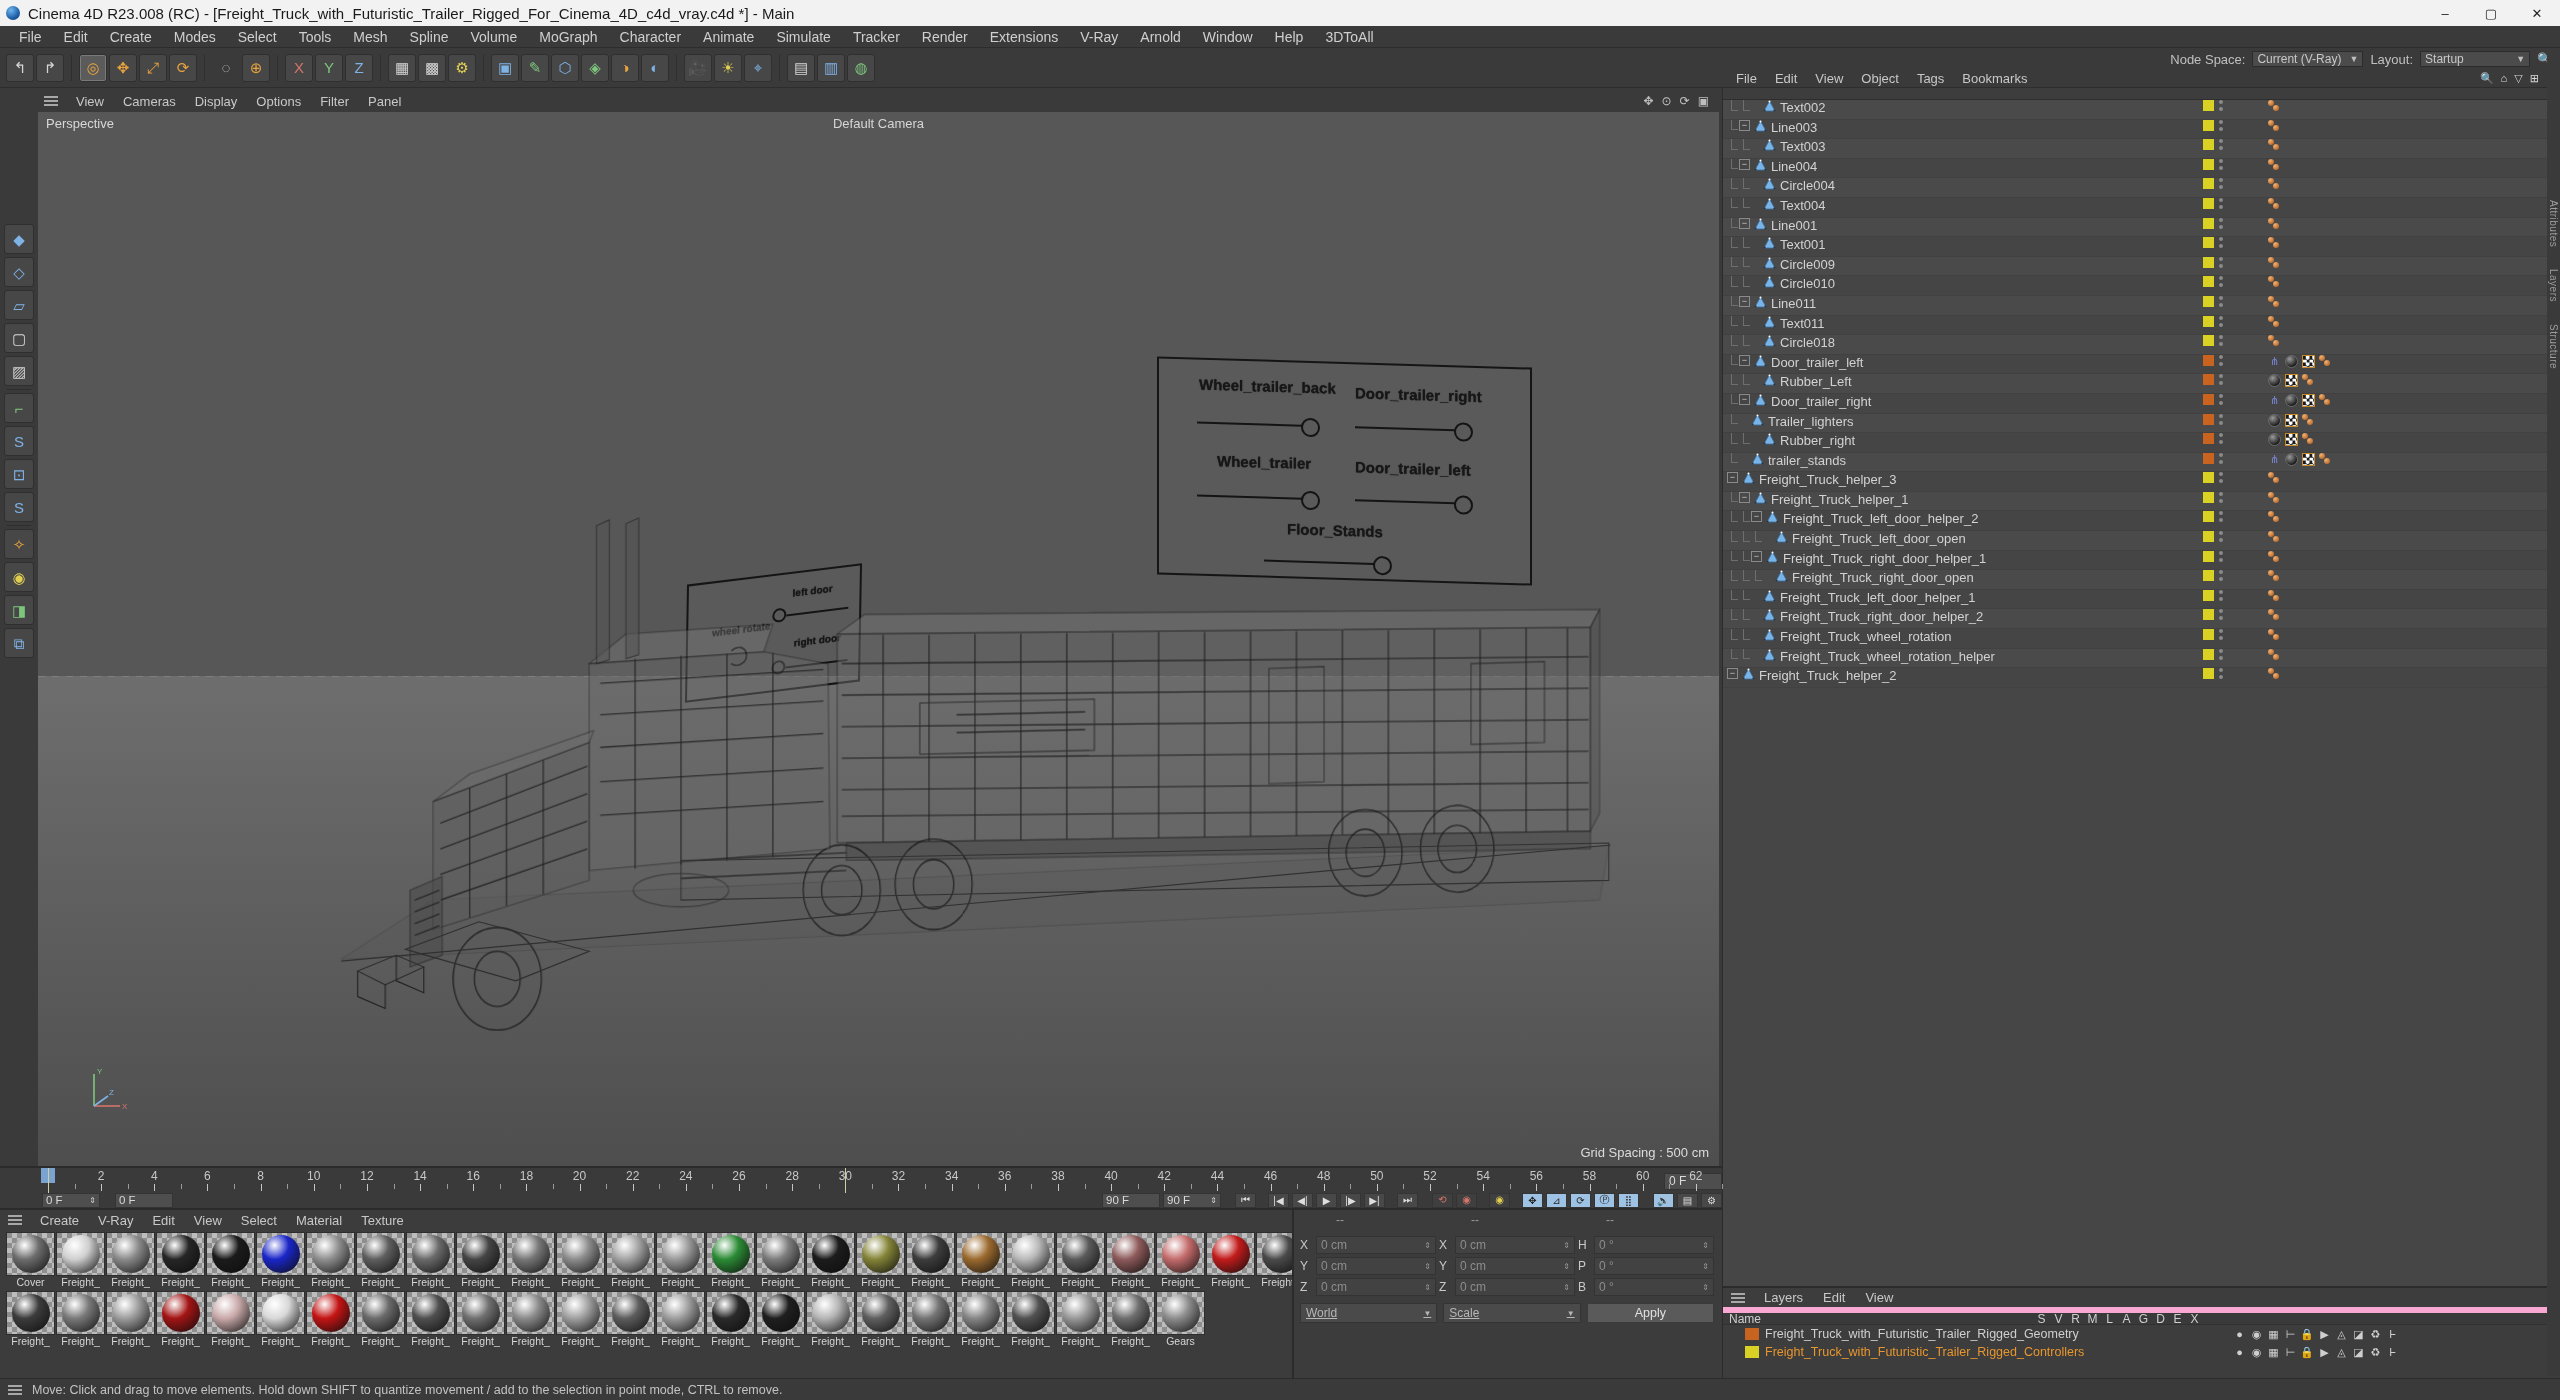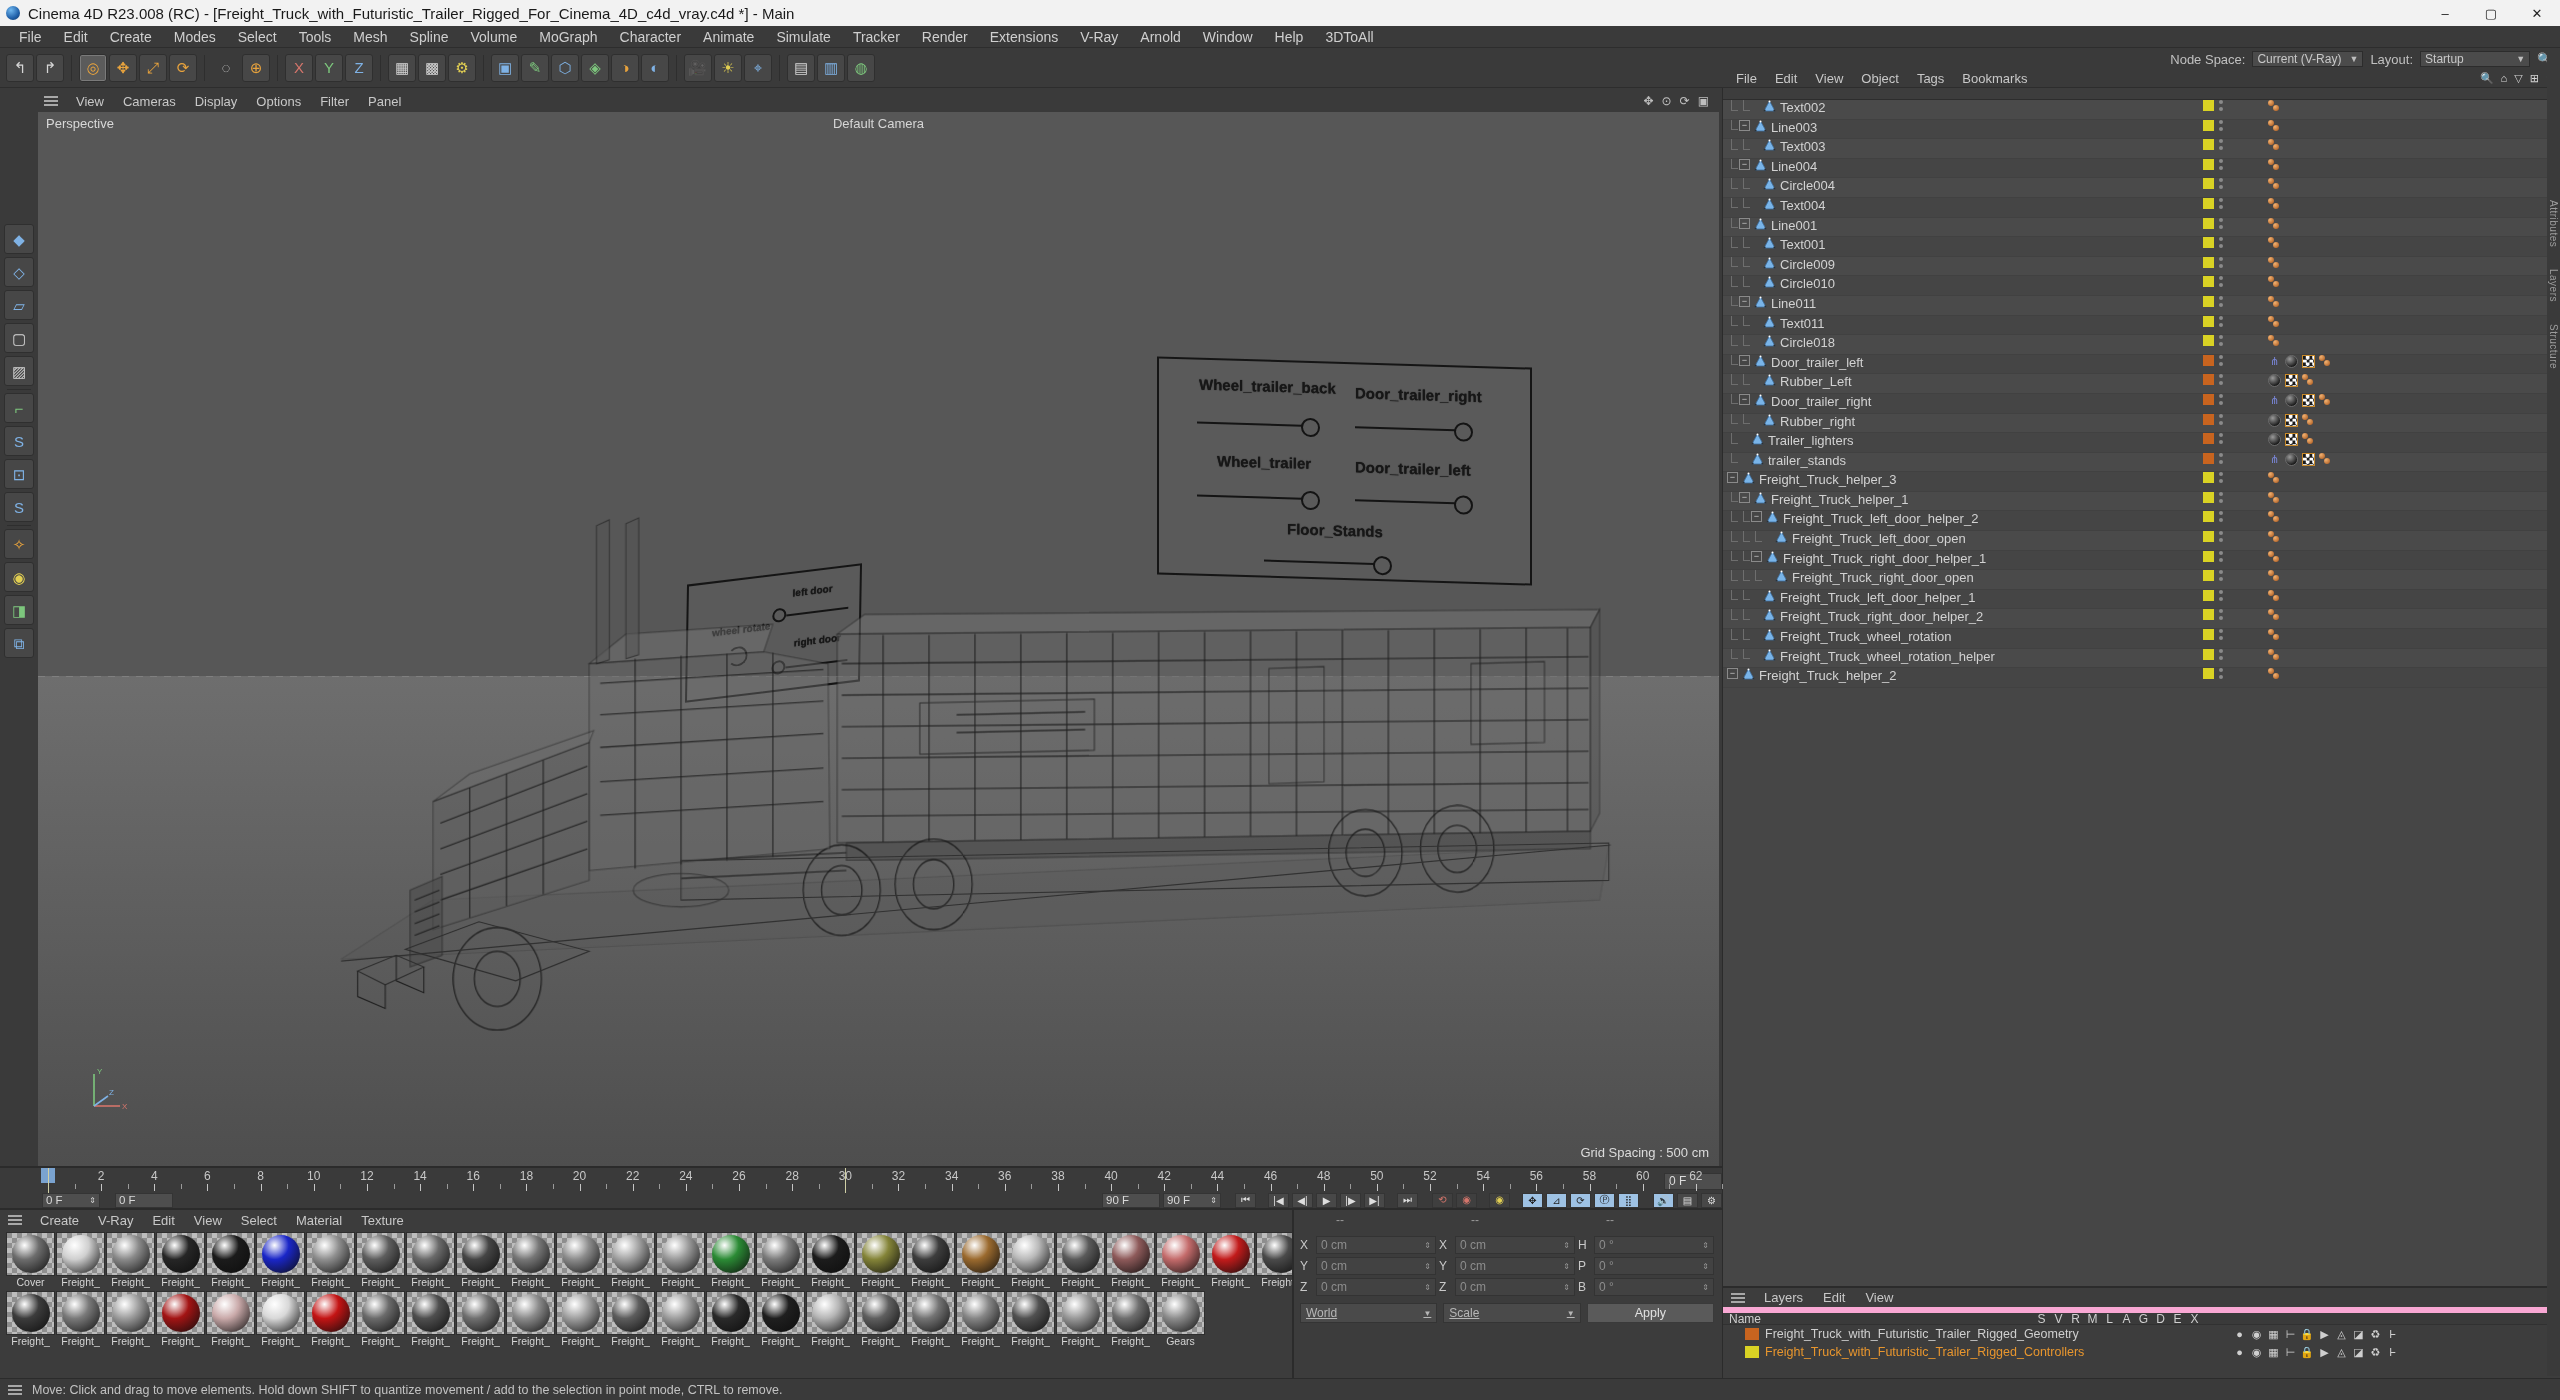--- a/index.html
+++ b/index.html
@@ -1667,60 +1667,60 @@
               <span class="tagico tag-check"></span>
               <span class="tag-beads">
                 <i></i>
                 <i></i>
               </span>
             </span>
           </div>
           <div class="orow">
             <span style="width:4px;flex:0 0 4px"></span>
             <span class="ohook"></span>
-            <span class="ohook"></span>
             <span style="width:11px;flex:0 0 11px;display:inline-block"></span>
             <span class="onull">
               <svg width="13" height="12" viewBox="0 0 13 12">
                 <polygon points="6.5,1 12,11 1,11" fill="#79b4e8" stroke="#3d6f9e" stroke-width=".8"></polygon>
                 <circle cx="6.5" cy="1.6" r="1" fill="#ffffff"></circle>
                 <circle cx="1.6" cy="10.6" r="1" fill="#2f2f2f"></circle>
                 <circle cx="11.4" cy="10.6" r="1" fill="#2f2f2f"></circle>
               </svg>
             </span>
-            <span class="oname">Rubber_right</span>
+            <span class="oname">Trailer_lighters</span>
             <span class="ochips">
               <span class="chip o"></span>
               <span class="dots2">
                 <i></i>
                 <i></i>
               </span>
             </span>
             <span class="otags">
               <span class="tagico tag-sphere"></span>
               <span class="tagico tag-check"></span>
               <span class="tag-beads">
                 <i></i>
                 <i></i>
               </span>
             </span>
           </div>
           <div class="orow">
             <span style="width:4px;flex:0 0 4px"></span>
             <span class="ohook"></span>
+            <span class="ohook"></span>
             <span style="width:11px;flex:0 0 11px;display:inline-block"></span>
             <span class="onull">
               <svg width="13" height="12" viewBox="0 0 13 12">
                 <polygon points="6.5,1 12,11 1,11" fill="#79b4e8" stroke="#3d6f9e" stroke-width=".8"></polygon>
                 <circle cx="6.5" cy="1.6" r="1" fill="#ffffff"></circle>
                 <circle cx="1.6" cy="10.6" r="1" fill="#2f2f2f"></circle>
                 <circle cx="11.4" cy="10.6" r="1" fill="#2f2f2f"></circle>
               </svg>
             </span>
-            <span class="oname">Trailer_lighters</span>
+            <span class="oname">Rubber_right</span>
             <span class="ochips">
               <span class="chip o"></span>
               <span class="dots2">
                 <i></i>
                 <i></i>
               </span>
             </span>
             <span class="otags">
               <span class="tagico tag-sphere"></span>
               <span class="tagico tag-check"></span>

